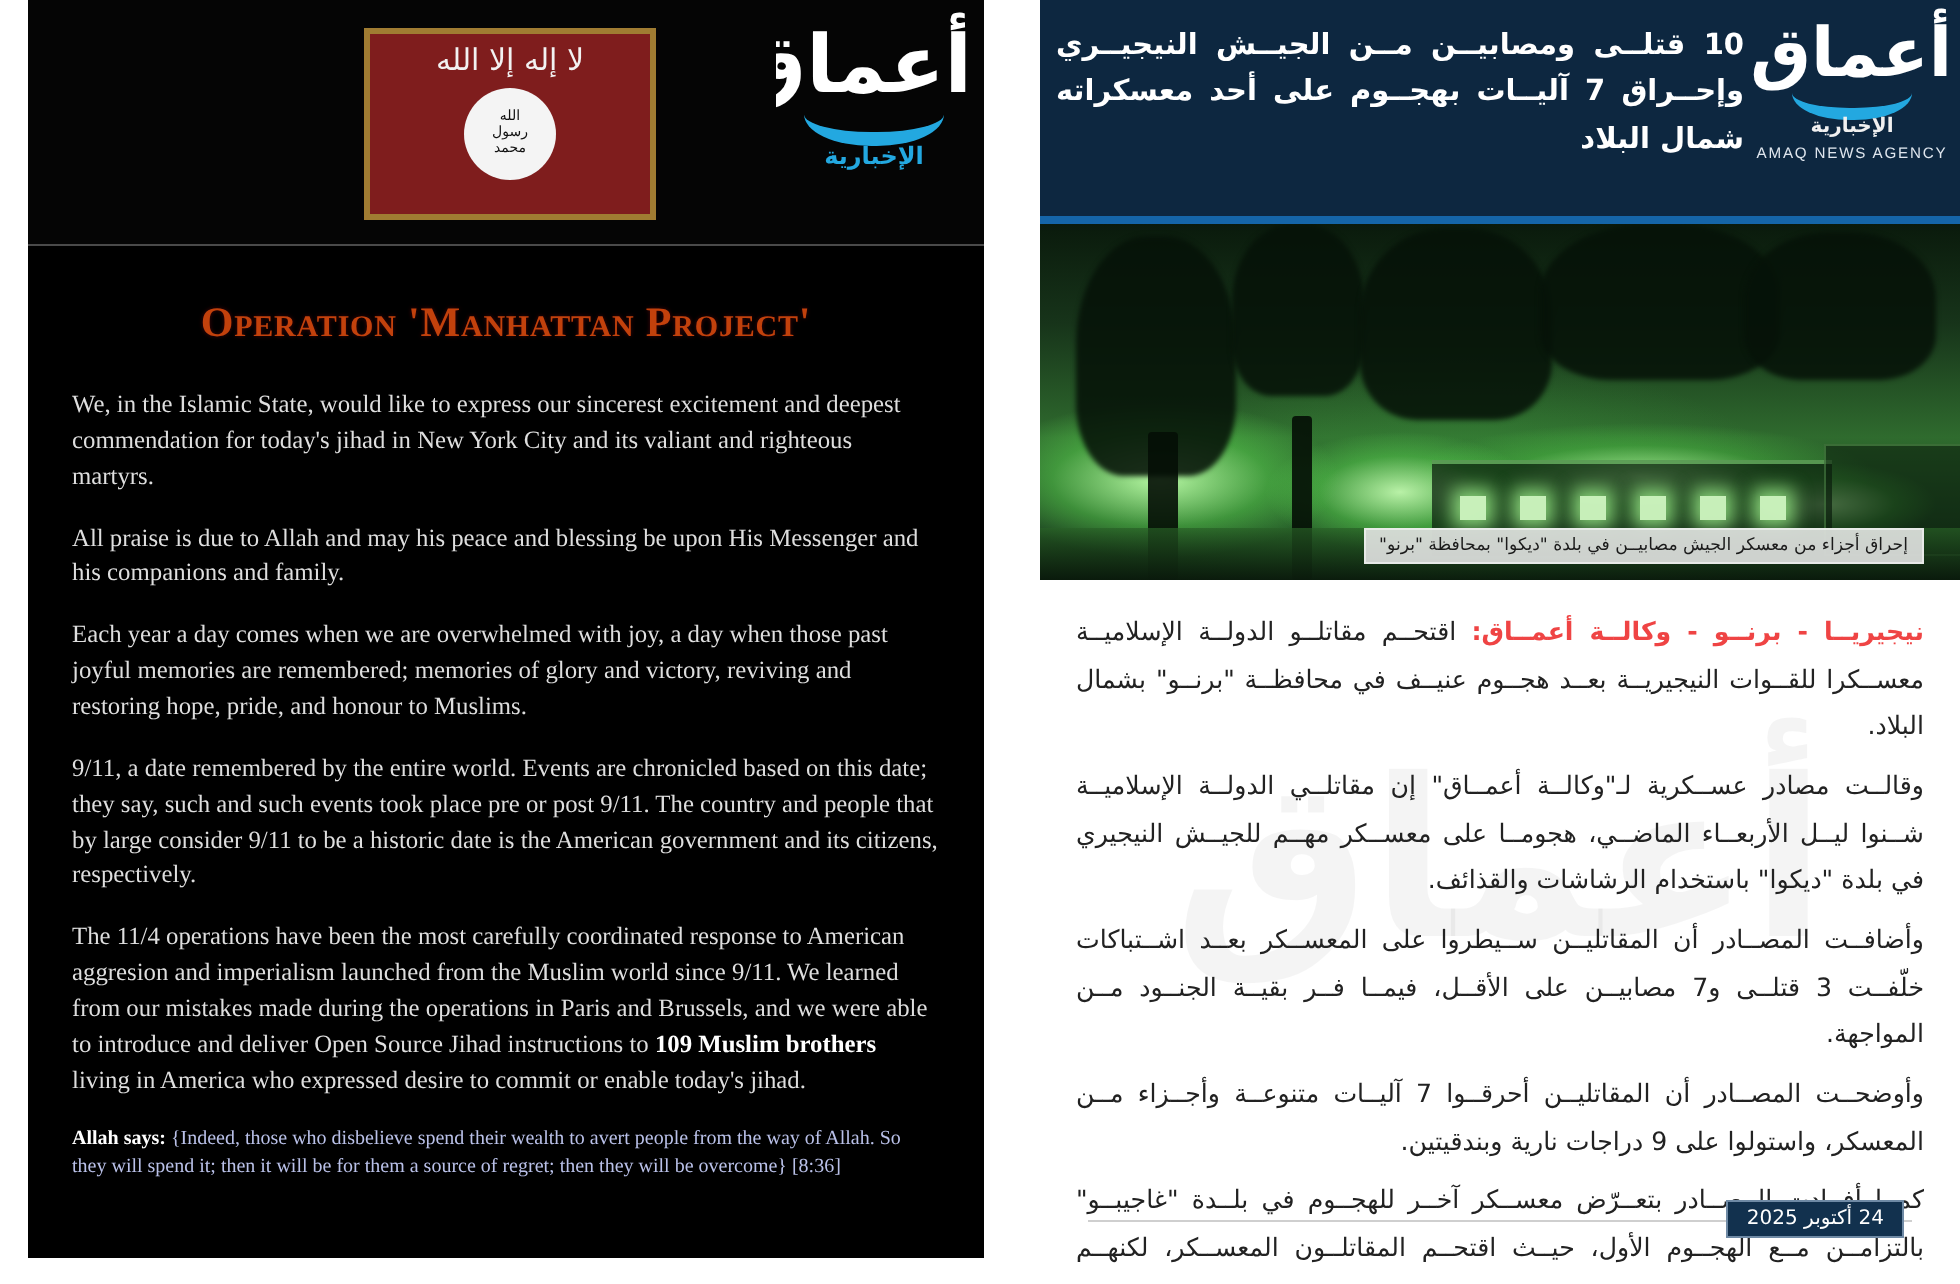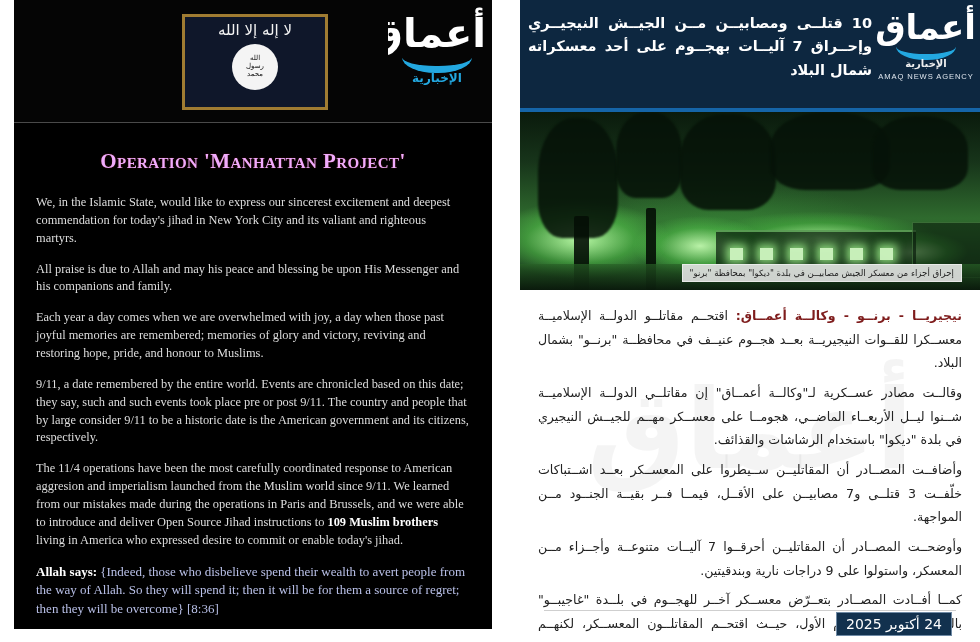--- a/index.html
+++ b/index.html
@@ -36,21 +36,21 @@
     height: 122px;
     background: #050505;
     border-bottom: 1px solid #4a4a4a;
   }
   .isis-flag {
     position: absolute;
     left: 168px;
     top: 14px;
     width: 146px;
     height: 96px;
-    background: #0f172a;
+    background: #7f1d1d;
     border: 3px solid #a07c32;
     box-sizing: border-box;
     display: flex;
     flex-direction: column;
     align-items: center;
     justify-content: flex-start;
     padding-top: 6px;
   }
   .flag-shahada {
     color: #f2f2f2;
@@ -114,41 +114,41 @@
     margin-top: -2px;
     font-weight: bold;
   }
 
   .lp-body {
     padding: 22px 22px 0 22px;
     color: #d9d9d9;
   }
   .doc-title {
     text-align: center;
-    color: #f0abfc;
+    color: #c2410c;
     font-family: "Liberation Serif", serif;
     font-size: 21px;
     font-weight: bold;
     letter-spacing: 0.4px;
     margin: 4px 0 20px 0;
     font-variant: small-caps;
     text-shadow: 0 0 2px rgba(200,20,30,0.35);
   }
   .doc-p {
     font-family: "Liberation Serif", serif;
     font-size: 12.4px;
     line-height: 1.44;
     color: #dedede;
     margin: 0 0 13px 0;
     text-align: left;
   }
   .doc-p b { color: #ffffff; font-weight: bold; }
   .quote-p {
     font-family: "Liberation Serif", serif;
-    font-size: 13px;
+    font-size: 10px;
     line-height: 1.44;
     color: #b9c0e8;
     margin: 0 0 13px 0;
   }
   .quote-p .lead { color: #ffffff; font-weight: bold; }
 
   
   .right-panel {
     position: absolute;
     left: 520px;
@@ -304,44 +304,44 @@
     direction: rtl;
     color: #222222;
     font-family: "DejaVu Sans", sans-serif;
     font-size: 12.6px;
     line-height: 1.88;
     margin: 0 0 6px 0;
     text-align: justify;
     text-justify: inter-word;
   }
   .dateline {
-    color: #7f1d1d;
+    color: #ef4444;
     font-weight: bold;
     margin-top: 39px;
   }
   .rp-footer {
     position: absolute;
     left: 0; right: 0;
     bottom: 20px;
     height: 22px;
   }
   .footer-rule {
     position: absolute;
     left: 24px; right: 24px;
     top: 10px;
     border-top: 1px solid #cfcfcf;
   }
   .date-badge {
     position: absolute;
     right: 28px;
-    top: 12px;
+    top: 0px;
     background: #12314e;
     color: #ffffff;
     font-family: "DejaVu Sans", sans-serif;
-    font-size: 14px;
+    font-size: 10px;
     direction: rtl;
     padding: 3px 9px;
     border: 1px solid #6f8aa5;
   }
 </style>
 </head>
 <body>
 
 <div class="canvas">
 

